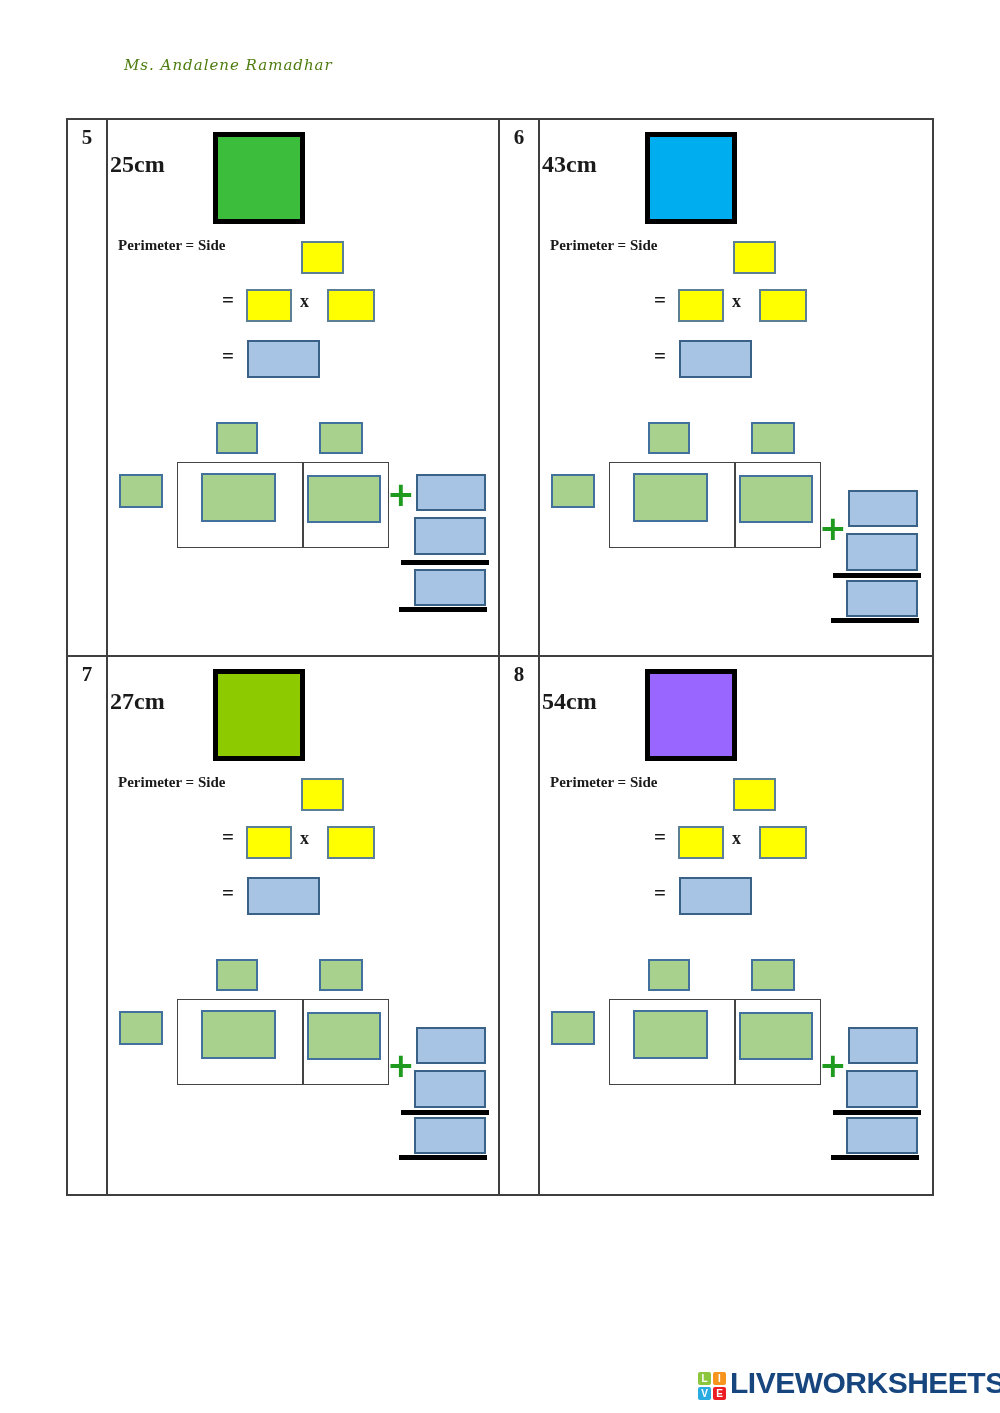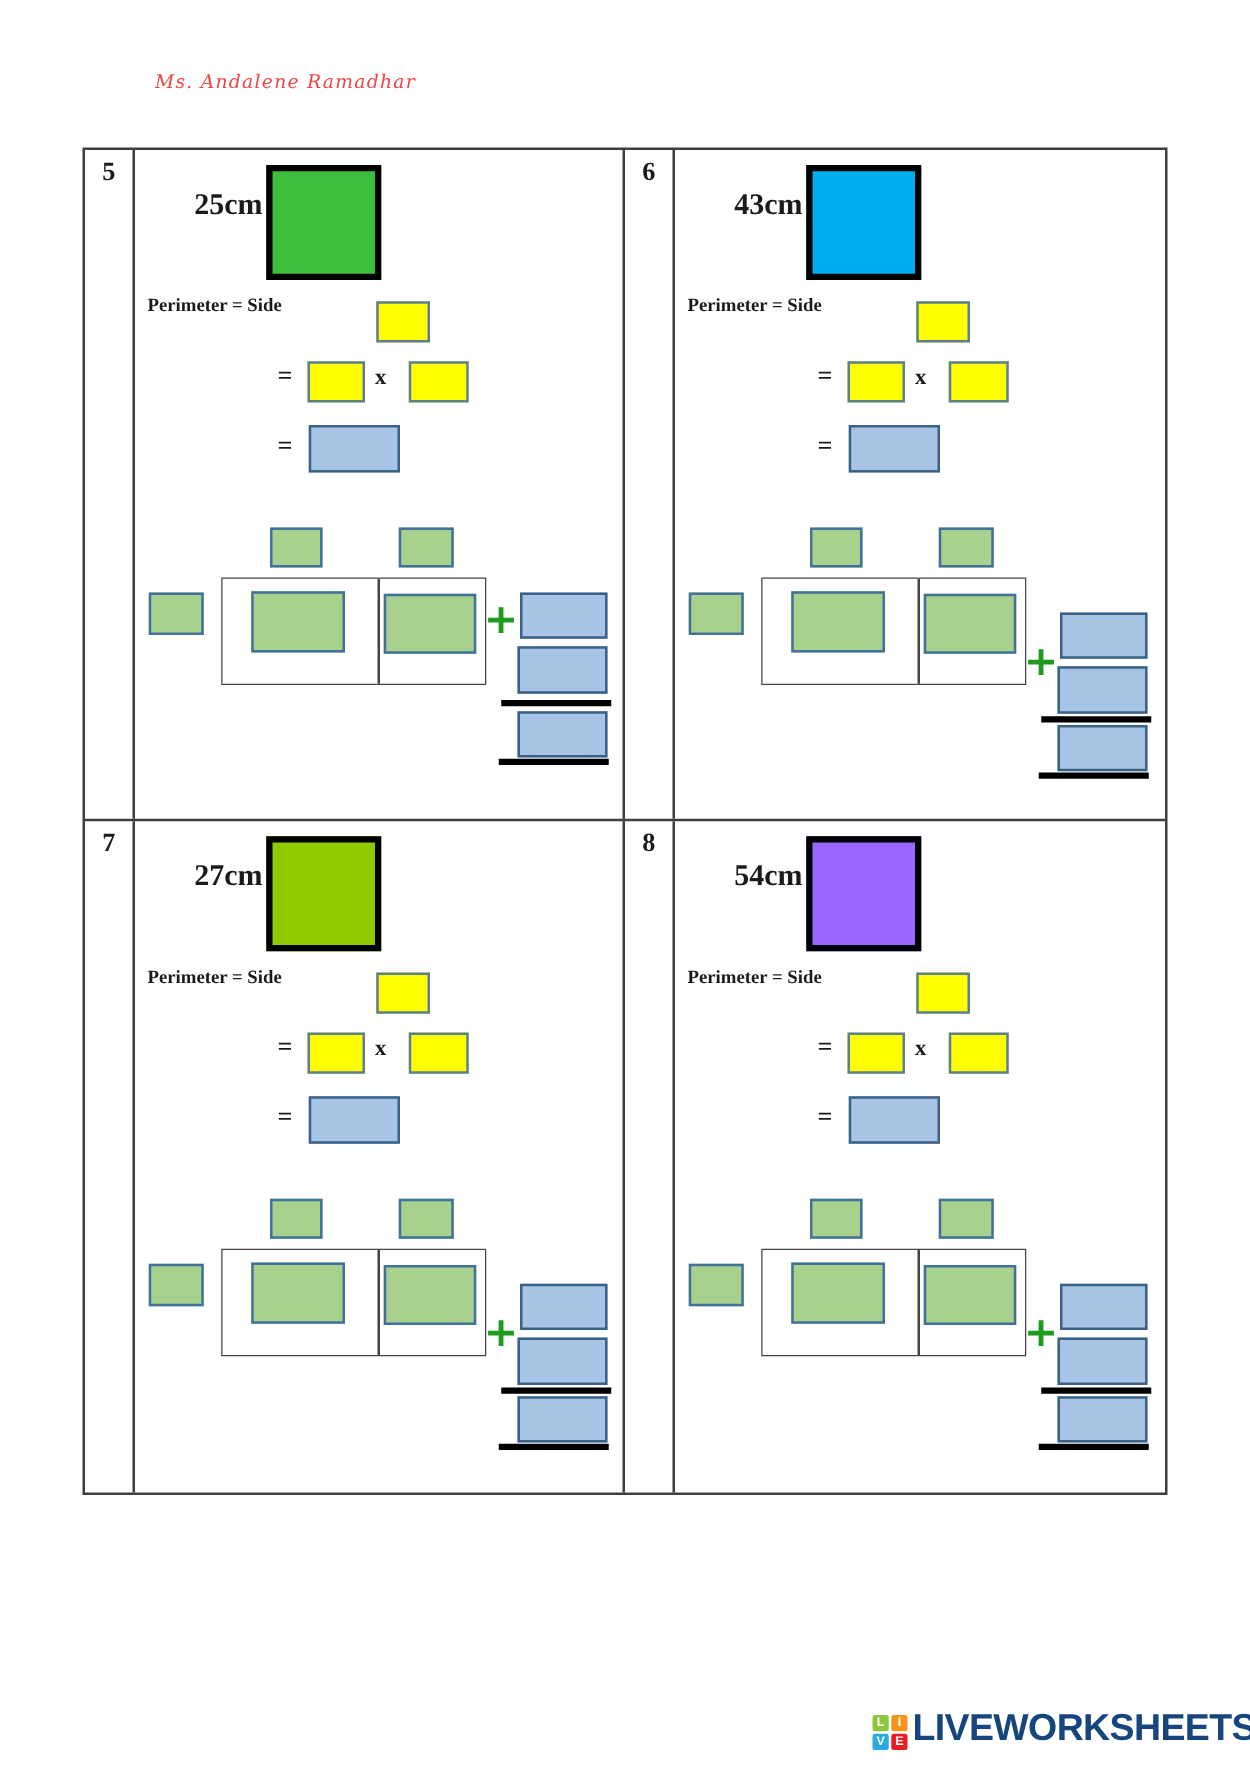--- a/index.html
+++ b/index.html
@@ -8,21 +8,21 @@
     position:relative;
     width:1000px; height:1413px;
     font-family:"Liberation Serif", serif;
     color:#1a1a1a;
     overflow:hidden;
   }
 
   .signature {
     position:absolute; left:124px; top:56px;
     font-family:"DejaVu Serif", serif;
-    font-style:italic; font-size:15px; color:#ef4444;
+    font-style:italic; font-size:15px; color:#4d7c0f;
     letter-spacing:1px;
   }
 
   .worksheet-table {
     position:absolute; left:66px; top:118px;
     width:868px; height:1078px;
     border:2px solid var(--table-border);
     display:grid;
     grid-template-columns:1fr 1fr;
     grid-template-rows:1fr 1fr;
@@ -40,21 +40,21 @@
   }
   .content { position:absolute; left:42px; top:0; right:0; bottom:0; }
 
   .shape-square {
     position:absolute; left:103px; top:12px;
     width:92px; height:92px;
     border:5px solid #000;
   }
   .side-label {
     position:absolute; left:0; top:31px; width:100px;
-    text-align:right; font-size:24px; font-weight:bold;
+    font-size:24px; font-weight:bold;
   }
 
   .eq-label {
     position:absolute; left:8px; top:117px;
     font-size:15px; font-weight:bold; white-space:nowrap;
   }
   .eq { position:absolute; font-size:21px; font-weight:bold; }
   .eq.row2 { left:112px; top:168px; }
   .eq.row3 { left:112px; top:224px; }
   .mul { position:absolute; left:190px; top:171px; font-size:18px; font-weight:bold; }

